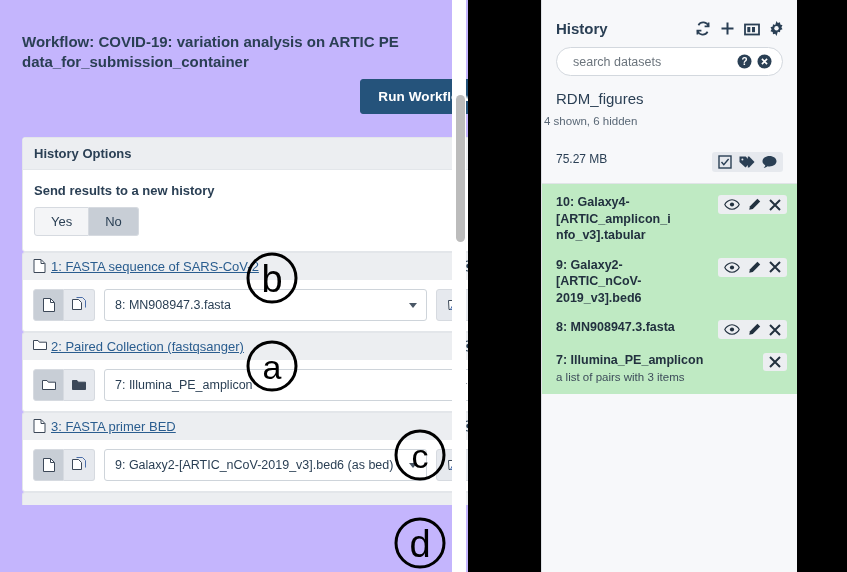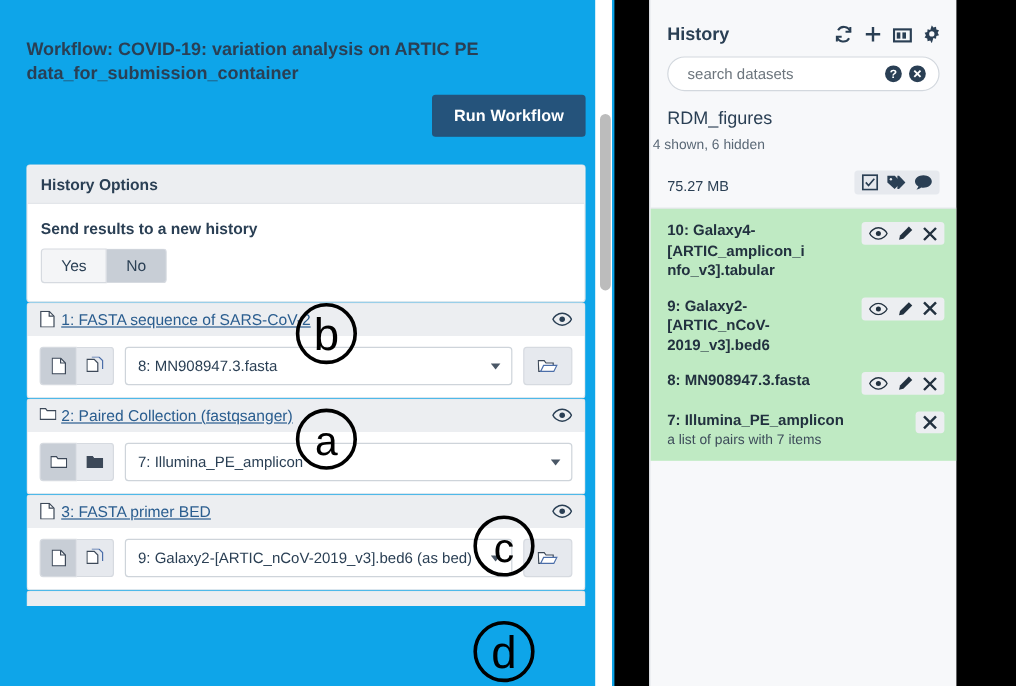--- a/index.html
+++ b/index.html
@@ -15,22 +15,22 @@
   #app {
     position: relative;
     width: 847px; height: 572px;
     background: #000;
   }
 
   
   #workflow-pane {
     position: absolute;
     left: 0; top: 0;
-    width: 512px; height: 572px;
-    background: #0ea5e9;
+    width: 468px; height: 572px;
+    background: #c4b5fd;
     overflow: hidden;
   }
   #workflow-inner {
     position: absolute;
     left: 0; top: 0;
     width: 510px;
     padding: 0 22px;
   }
 
   .wf-title {
@@ -267,22 +267,22 @@
     color: #2a3f54;
     margin: 14px 14px 0 14px;
   }
   .hist-counts {
     font-size: 11.5px;
     color: #5a6876;
     margin: 8px 14px 0 2px;
   }
   .hist-size-row {
     display: flex;
-    align-items: flex-end;
-    margin: 15px 14px 0 14px;
+    align-items: flex-start;
+    margin: 25px 14px 0 14px;
   }
   .hist-size-row .size { font-size: 12px; color: #2a3f54; }
   .hist-size-row .badges {
     margin-left: auto;
     display: flex;
     gap: 7px;
     background: #e6e9ee;
     padding: 3px 6px;
     border-radius: 3px;
     color: #2a3f54;
@@ -643,21 +643,21 @@
             <svg width="12" height="12" viewBox="0 0 12 12">
                 <path d="M1 1l10 10M11 1L1 11" stroke="#22313f" stroke-width="2"></path>
               </svg>
           </span>
         </div>
       </div>
 
       <div class="ds-item">
         <div class="ds-text">
           <div class="ds-title">7: Illumina_PE_amplicon</div>
-          <div class="ds-sub">a list of pairs with 7 items</div>
+          <div class="ds-sub">a list of pairs with 3 items</div>
         </div>
         <div class="ds-actions">
           <span>
             <svg width="12" height="12" viewBox="0 0 12 12">
                 <path d="M1 1l10 10M11 1L1 11" stroke="#22313f" stroke-width="2"></path>
               </svg>
           </span>
         </div>
       </div>
 

